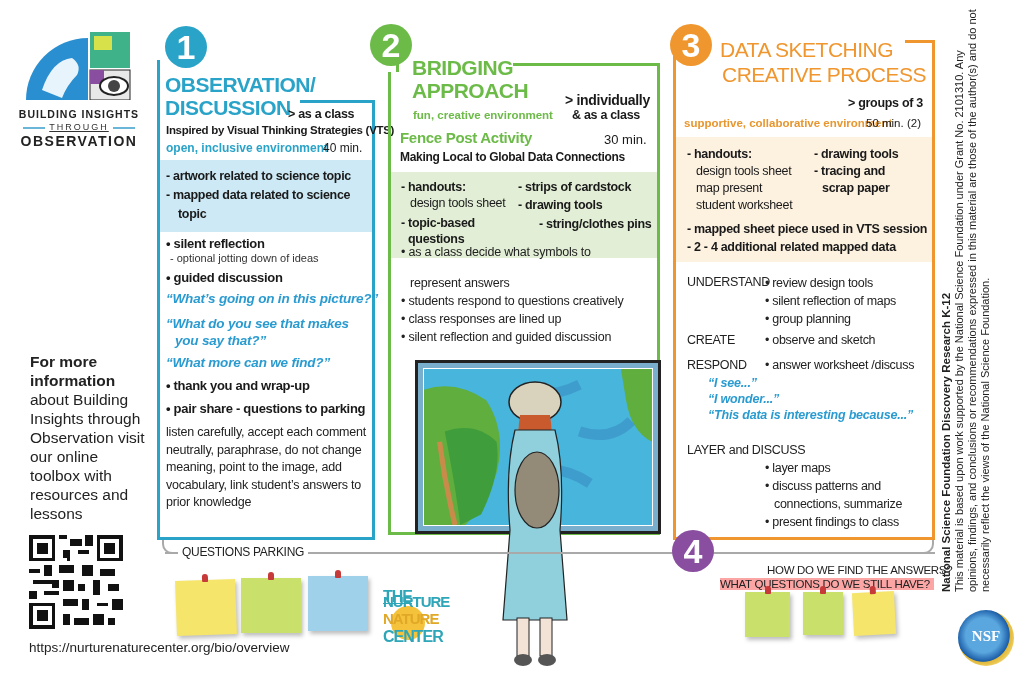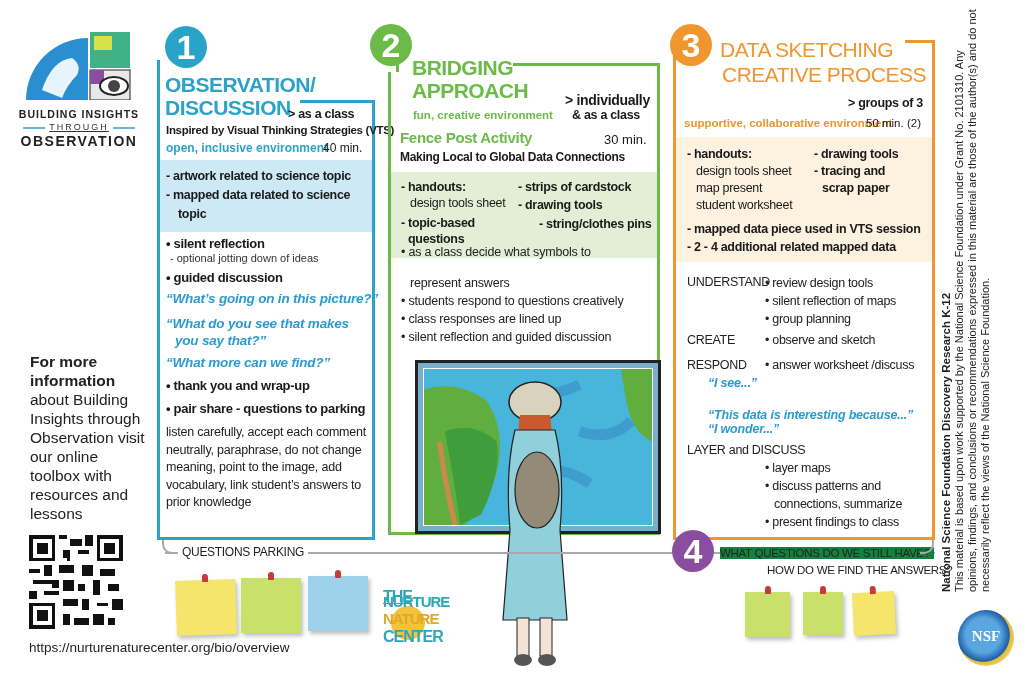--- a/index.html
+++ b/index.html
@@ -235,33 +235,33 @@
 <div class="abs time" style="left:866px;top:117px;font-size:11.5px;">50 min. (2)</div>
 
 <div id="p3-band" class="abs"></div>
 <div class="abs band-item" style="left:687px;top:145px;">- handouts:</div>
 <div class="abs band-item" style="left:696px;top:162px;font-weight:normal;">design tools sheet</div>
 <div class="abs band-item" style="left:696px;top:179px;font-weight:normal;">map present</div>
 <div class="abs band-item" style="left:696px;top:196px;font-weight:normal;">student worksheet</div>
 <div class="abs band-item" style="left:814px;top:145px;">- drawing tools</div>
 <div class="abs band-item" style="left:814px;top:162px;">- tracing and</div>
 <div class="abs band-item" style="left:822px;top:179px;">scrap paper</div>
-<div class="abs band-item" style="left:687px;top:220px;">- mapped data piece used in VTS session</div>
+<div class="abs band-item" style="left:687px;top:220px;">- mapped sheet piece used in VTS session</div>
 <div class="abs band-item" style="left:687px;top:238px;">- 2 - 4 additional related mapped data</div>
 
 <div class="abs stage" style="left:687px;top:275px;">UNDERSTAND</div>
 <div class="abs stage" style="left:765px;top:276px;">• review design tools</div>
 <div class="abs stage" style="left:765px;top:294px;">• silent reflection of maps</div>
 <div class="abs stage" style="left:765px;top:312px;">• group planning</div>
 <div class="abs stage" style="left:687px;top:333px;">CREATE</div>
 <div class="abs stage" style="left:765px;top:333px;">• observe and sketch</div>
 <div class="abs stage" style="left:687px;top:358px;">RESPOND</div>
 <div class="abs stage" style="left:765px;top:358px;">• answer worksheet /discuss</div>
 <div class="abs q-blue" style="left:708px;top:376px;font-size:12.5px;line-height:15px;">“I see...”</div>
-<div class="abs q-blue" style="left:708px;top:392px;font-size:12.5px;line-height:15px;margin-top:30px;">“I wonder...”</div>
+<div class="abs q-blue" style="left:708px;top:392px;font-size:12.5px;line-height:15px;">“I wonder...”</div>
 <div class="abs q-blue" style="left:708px;top:408px;font-size:12.5px;line-height:15px;">“This data is interesting because...”</div>
 <div class="abs stage" style="left:687px;top:443px;">LAYER and DISCUSS</div>
 <div class="abs stage" style="left:765px;top:461px;">• layer maps</div>
 <div class="abs stage" style="left:765px;top:479px;">• discuss patterns and</div>
 <div class="abs stage" style="left:774px;top:497px;">connections, summarize</div>
 <div class="abs stage" style="left:765px;top:515px;">• present findings to class</div>
 
 <div class="gray-line" style="left:165px;top:552px;width:770px;"></div>
 <div class="abs" style="left:162px;top:540px;width:12px;height:14px;border-left:2px solid #a9a9a9;border-bottom:2px solid #a9a9a9;border-bottom-left-radius:10px;"></div>
 <div class="abs parking-label" style="left:178px;top:545px;">QUESTIONS PARKING</div>
@@ -278,21 +278,21 @@
 
 <div id="nnc" class="abs">
   <div class="sun"></div>
   <div class="t" style="top:8px;font-size:16px;text-decoration:underline;">THE</div>
   <div class="t" style="top:13px;">NURTURE</div>
   <div class="t" style="top:30px;color:#e0a826;">NATURE</div>
   <div class="t" style="top:48px;font-size:16px;">CENTER</div>
 </div>
 
 <div class="num abs" style="left:672px;top:530px;background:#8a4ea0;">4</div>
-<div class="abs stage" style="left:720px;top:547px;font-size:11.5px;background:#15803d;padding-right:4px;">WHAT QUESTIONS DO WE STILL HAVE?</div>
+<div class="abs stage" style="left:720px;top:578px;font-size:11.5px;background:#fca5a5;padding-right:4px;">WHAT QUESTIONS DO WE STILL HAVE?</div>
 <div class="abs stage" style="left:767px;top:564px;font-size:11.5px;">HOW DO WE FIND THE ANSWERS?</div>
 <div class="abs" style="left:920px;top:540px;width:14px;height:14px;border-right:2px solid #a9a9a9;border-bottom:2px solid #a9a9a9;border-bottom-right-radius:10px;"></div>
 
 <div class="sticky" style="left:745px;top:592px;width:45px;height:45px;background:#c9e06a;">
     <div class="pin" style="left:20px;"></div>
   </div>
 <div class="sticky" style="left:803px;top:592px;width:40px;height:43px;background:#c9e06a;">
     <div class="pin" style="left:17px;"></div>
   </div>
 <div class="sticky" style="left:853px;top:592px;width:42px;height:43px;background:#f5e56b;transform:rotate(-3deg);">

